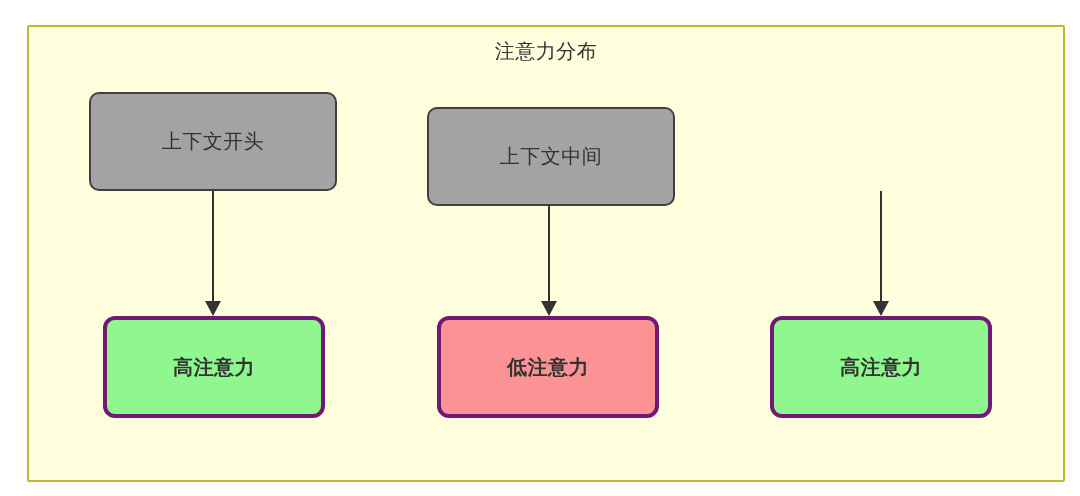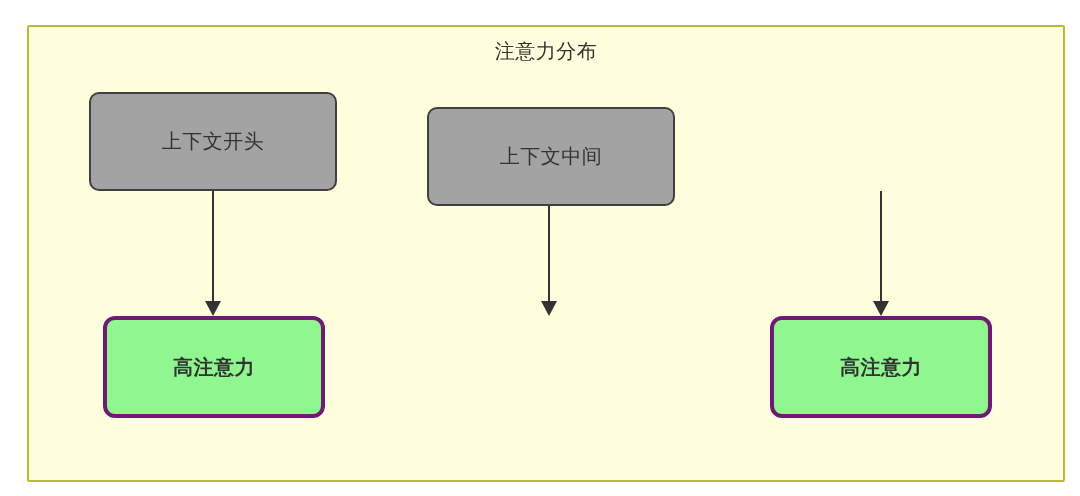--- a/index.html
+++ b/index.html
@@ -126,17 +126,20 @@
   <div class="node node-top col1">
     <span>上下文开头</span>
   </div>
   <div class="node node-top col2">
     <span>上下文中间</span>
   </div>
 
   <div class="node node-bottom col1">
     <span>高注意力</span>
   </div>
+  <div class="node node-bottom col2">
+    <span>低注意力</span>
+  </div>
   <div class="node node-bottom col3">
     <span>高注意力</span>
   </div>
 
 </div>
 
 </body></html>

